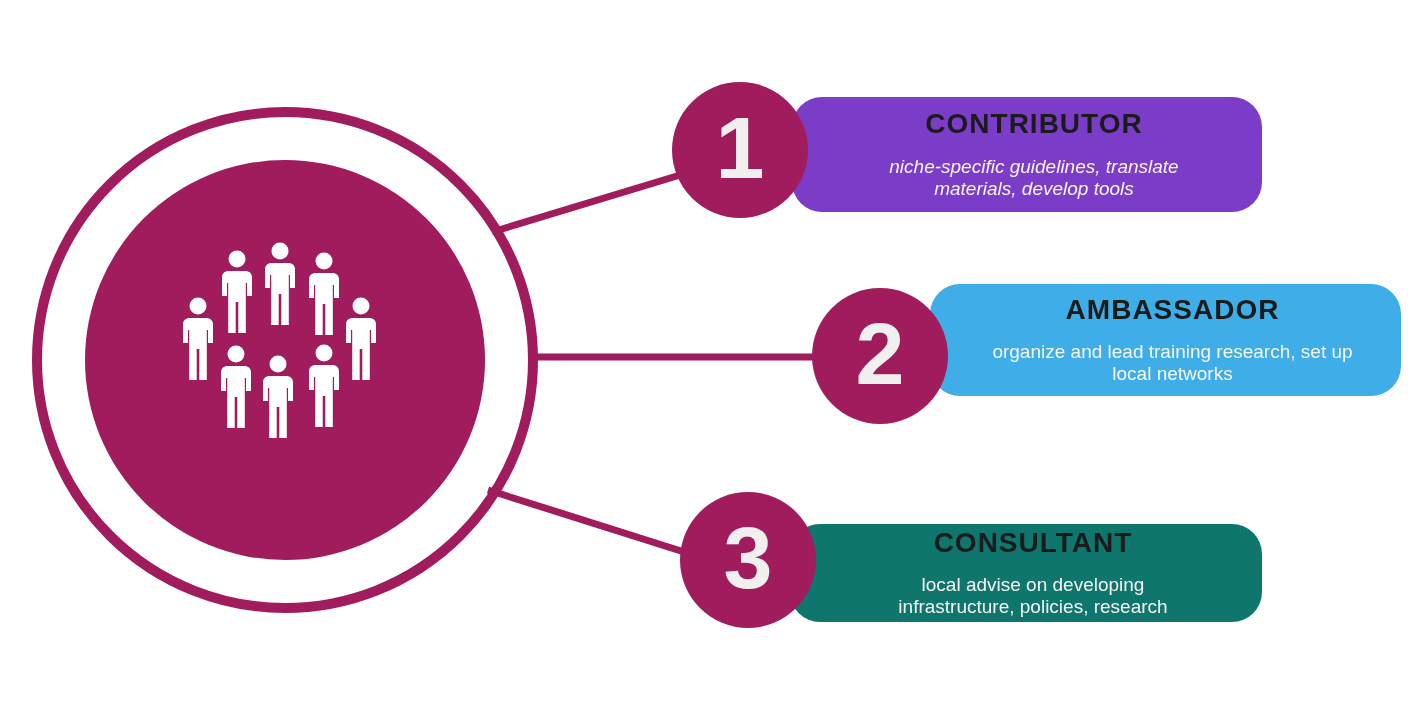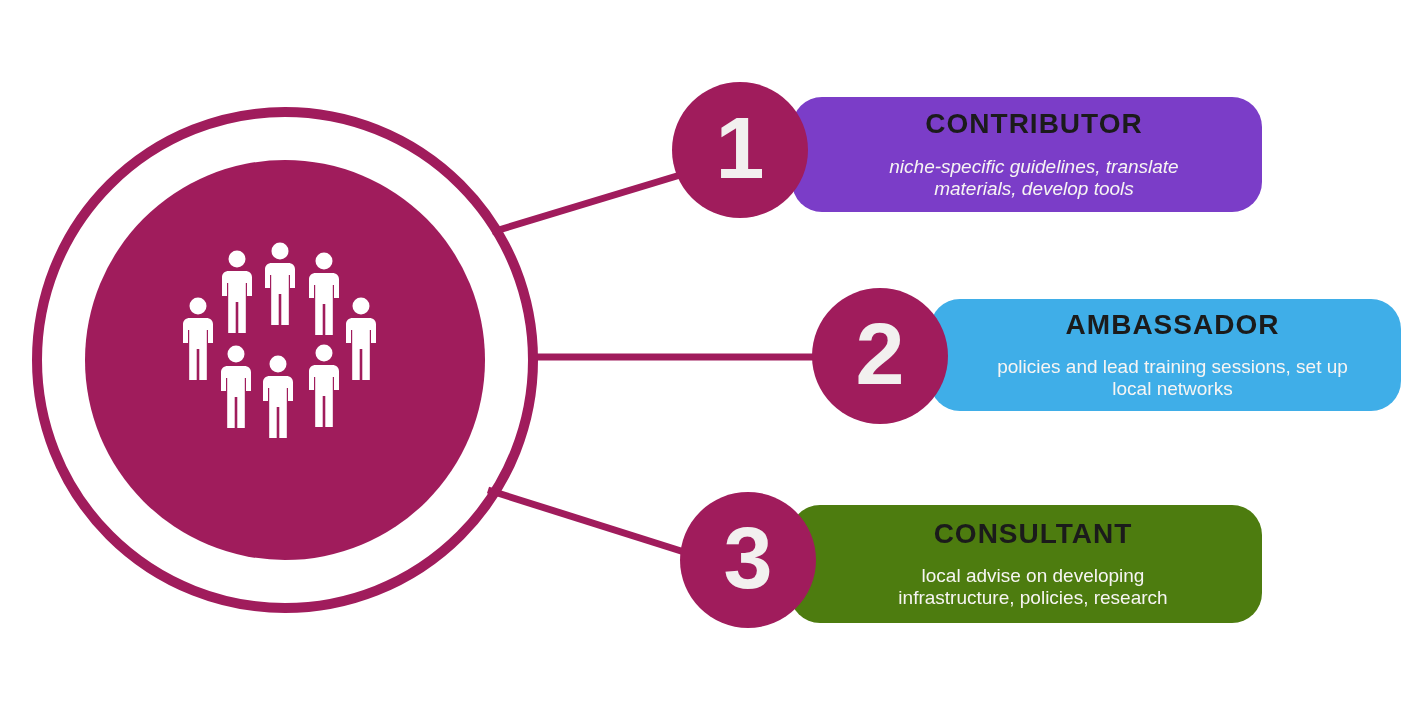--- a/index.html
+++ b/index.html
@@ -32,22 +32,22 @@
   .card{
     position:absolute;
     z-index:1;
     border-radius:30px;
     display:flex;flex-direction:column;
     align-items:center;justify-content:center;
     gap:16px;
     text-align:center;
   }
   .card-1{left:792px;top:97px;width:470px;height:115px;background:#7B3DC8;}
-  .card-2{left:930px;top:299px;width:471px;height:112px;background:#3FAEE8;}
-  .card-3{left:790px;top:505px;width:472px;height:118px;background:#4d7c0f;}
+  .card-2{left:930px;top:284px;width:471px;height:112px;background:#3FAEE8;}
+  .card-3{left:790px;top:524px;width:472px;height:98px;background:#0f766e;}
   .card .title{
     color:#1B1B1B;
     font-size:28px;
     font-weight:bold;
     letter-spacing:1px;
     line-height:1.1;
     padding-left:14px; 
   }
   .card .desc{
     color:#F7F5F3;
@@ -94,21 +94,21 @@
   <div class="card card-1">
     <div class="title">CONTRIBUTOR</div>
     <div class="desc">niche-specific guidelines, translate materials, develop tools</div>
   </div>
   <div class="badge badge-1">
     <span class="num">1</span>
   </div>
 
   <div class="card card-2">
     <div class="title">AMBASSADOR</div>
-    <div class="desc">policies and lead training sessions, set up local networks</div>
+    <div class="desc">organize and lead training research, set up local networks</div>
   </div>
   <div class="badge badge-2">
     <span class="num">2</span>
   </div>
 
   <div class="card card-3">
     <div class="title">CONSULTANT</div>
     <div class="desc">local advise on developing infrastructure, policies, research</div>
   </div>
   <div class="badge badge-3">

